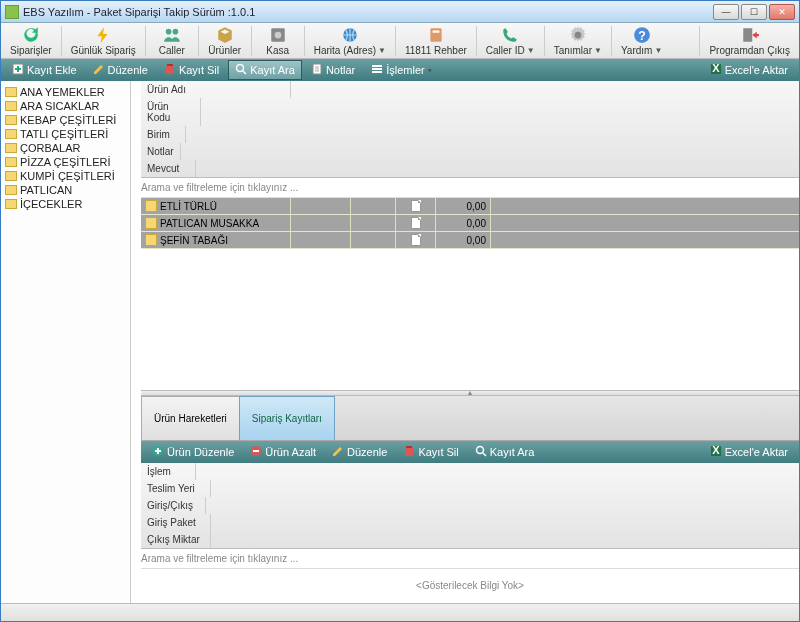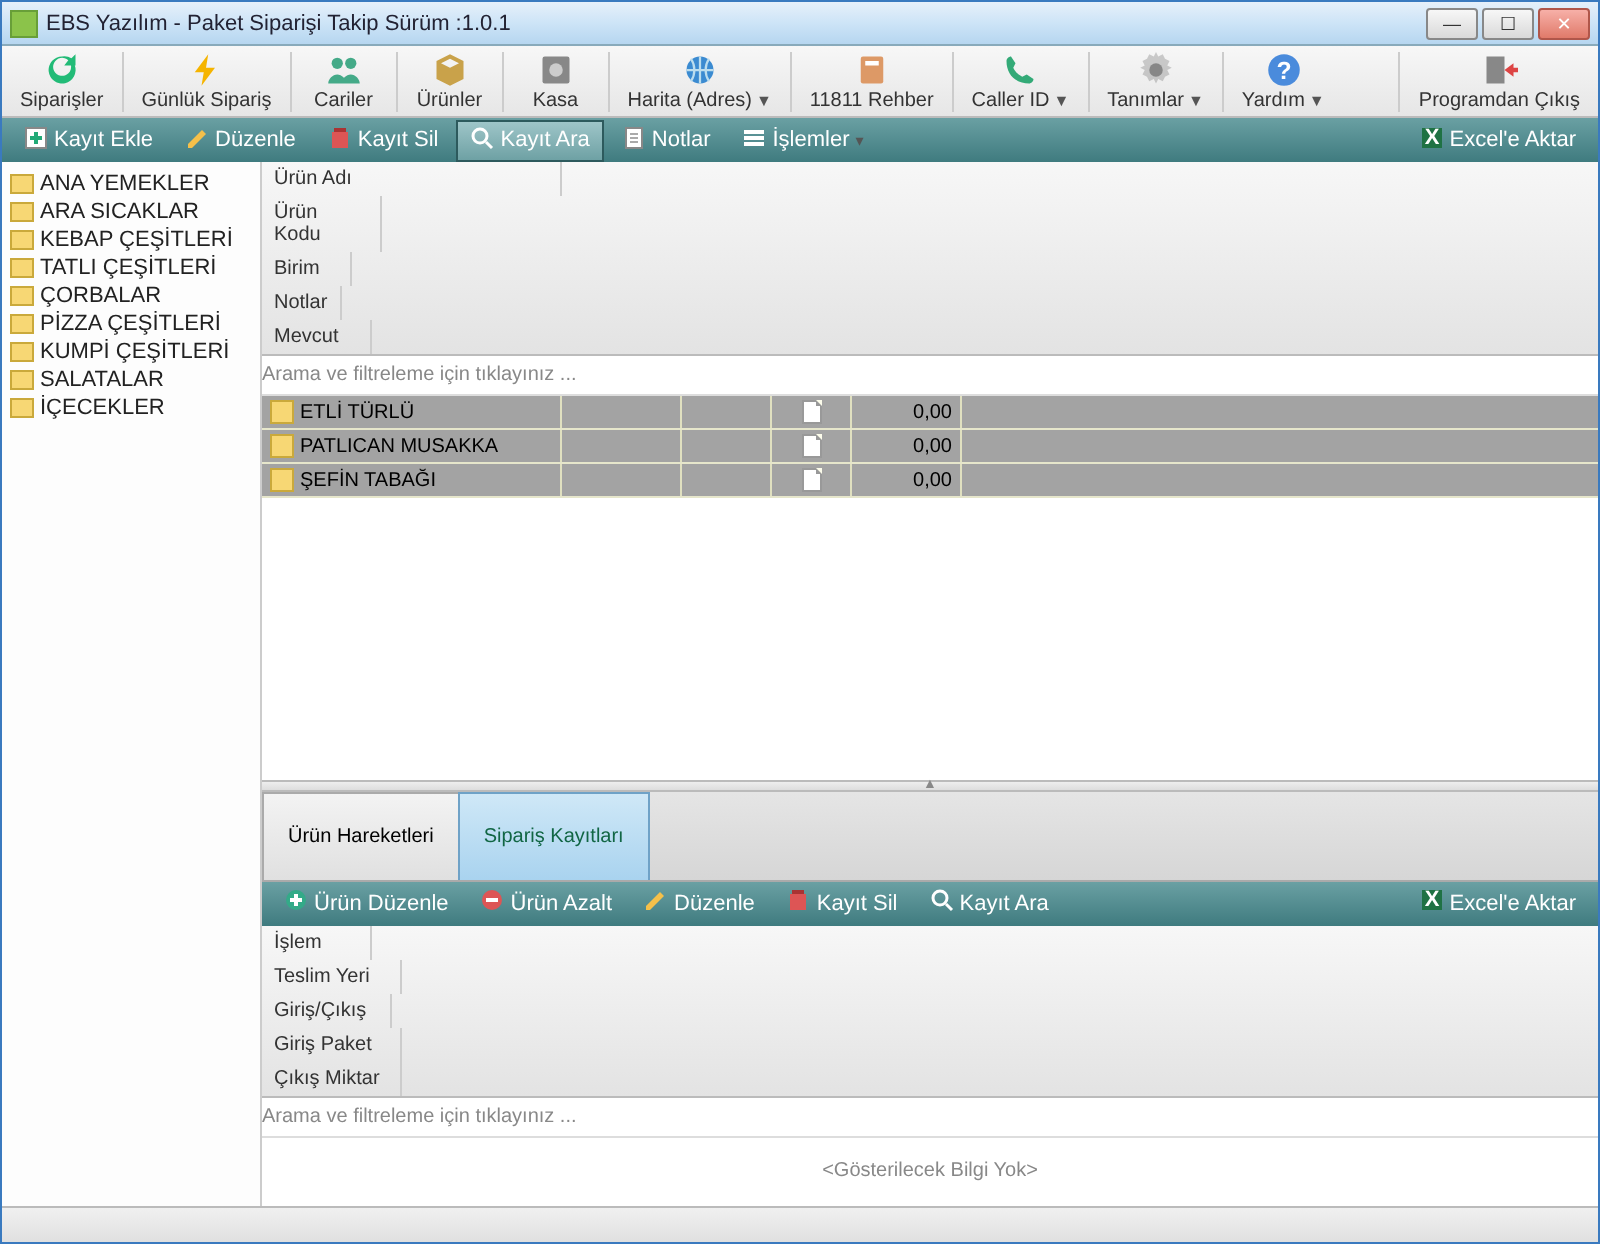--- a/index.html
+++ b/index.html
@@ -15,21 +15,21 @@
   .tbbtn { display:flex; flex-direction:column; align-items:center; padding:2px 6px; min-width:48px; cursor:pointer; border:1px solid transparent; }
   .tbicon { width:18px; height:18px; display:block; margin-bottom:1px; }
   .tblabel { font-size:10px; color:#333; white-space:nowrap; display:flex; align-items:center; gap:2px; }
   .sep { width:1px; height:30px; background:#ccc; margin:0 2px; }
   .spacer { flex:1; }
   .drop { font-size:8px; color:#555; }
   .subbar { height:22px; background:linear-gradient(#6aa0a3,#3f7b7f); display:flex; align-items:center; padding:0 4px; gap:2px; }
   .subbtn { color:#fff; padding:2px 6px; display:flex; align-items:center; gap:3px; cursor:pointer; border:1px solid transparent; font-size:10px;justify-content:flex-end; }
   .subbtn.active { background:linear-gradient(#9ec5c8,#6ea1a4); border:1px solid #2d5a5d; }
   .subicon { width:12px; height:12px; display:inline-block; }
-  .content { flex:1; display:flex; overflow:hidden; }
+  .content { flex:1; display:flex; overflow:hidden;gap:10px; }
   .tree { width:130px; border-right:1px solid #ccc; padding:4px 2px; overflow-y:auto; background:#fdfdfd; }
   .treeitem { display:flex; align-items:center; gap:3px; padding:1px 2px; cursor:pointer; color:#222; }
   .foldericon { width:12px; height:10px; background:#f7d774; border:1px solid #caa93b; }
   .rightpane { flex:1; display:flex; flex-direction:column; overflow:hidden; }
   .gridhdr { display:flex; background:linear-gradient(#f7f7f7,#e3e3e3); border-bottom:1px solid #bbb;flex-direction:column; }
   .gridhdr .col { padding:3px 6px; border-right:1px solid #ccc; color:#333; font-size:10px; }
   .filterrow { text-align:left; color:#888; padding:4px 0; border-bottom:1px solid #ddd; font-size:10px; }
   .gridbody { background:#fff; }
   .gridrow { display:flex; border-bottom:1px solid #e6e6cb; background:#a3a3a3;text-align:center; }
   .gridrow .cell { padding:2px 4px; border-right:1px solid #e0e0c0; font-size:10px; display:flex; align-items:center; }
@@ -75,21 +75,21 @@
         </svg>
         <span class="tblabel">Günlük Sipariş</span>
       </div>
       <div class="sep"></div>
       <div class="tbbtn">
         <svg class="tbicon" viewBox="0 0 16 16">
           <circle cx="5" cy="5" r="2.5" fill="#4a8"></circle>
           <circle cx="11" cy="5" r="2.5" fill="#4a8"></circle>
           <path fill="#4a8" d="M1 14c0-2 2-4 4-4s4 2 4 4zM7 14c0-2 2-4 4-4s4 2 4 4z"></path>
         </svg>
-        <span class="tblabel">Cariler</span>
+        <span class="tblabel">Caller</span>
       </div>
       <div class="sep"></div>
       <div class="tbbtn">
         <svg class="tbicon" viewBox="0 0 16 16">
           <path fill="#c9a24a" d="M8 1 2 4v8l6 3 6-3V4zM8 3l4 2-4 2-4-2z"></path>
         </svg>
         <span class="tblabel">Ürünler</span>
       </div>
       <div class="sep"></div>
       <div class="tbbtn">
@@ -228,21 +228,21 @@
         <div class="treeitem">
           <span class="foldericon"></span>
           <span>PİZZA ÇEŞİTLERİ</span>
         </div>
         <div class="treeitem">
           <span class="foldericon"></span>
           <span>KUMPİ ÇEŞİTLERİ</span>
         </div>
         <div class="treeitem">
           <span class="foldericon"></span>
-          <span>SALATALAR</span>
+          <span>PATLICAN</span>
         </div>
         <div class="treeitem">
           <span class="foldericon"></span>
           <span>İÇECEKLER</span>
         </div>
       </div>
 
     <div class="rightpane">
 
       <div>

